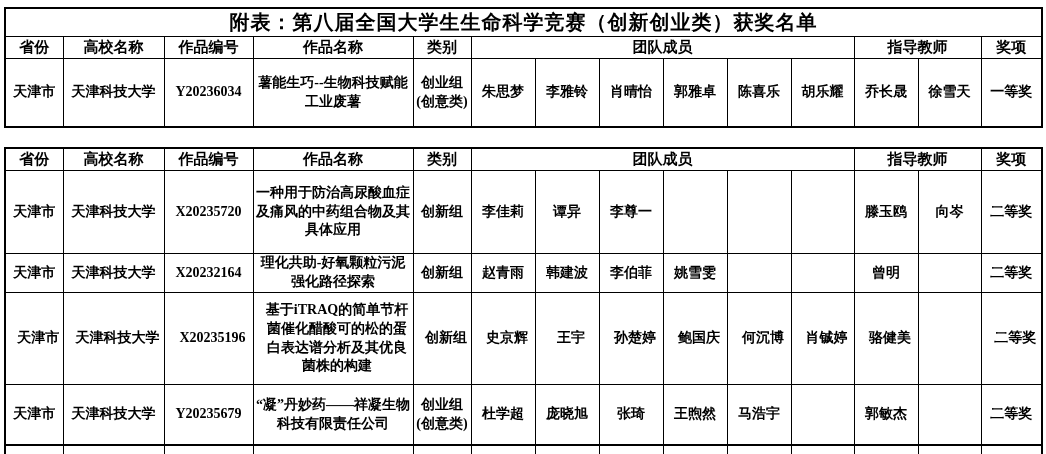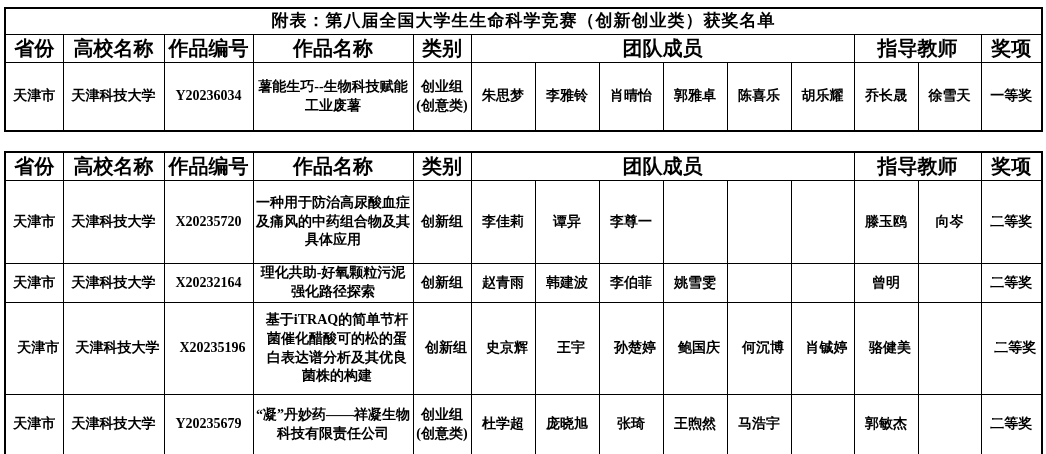--- a/index.html
+++ b/index.html
@@ -27,26 +27,26 @@
     text-align: center;
     vertical-align: middle;
     padding: 0 2px;
     overflow: hidden;
     font-size: 14px;
     line-height: 1.35;
     word-break: break-all;
   }
   .title-row td {
     height: 25px;
-    font-size: 17px;
+    font-size: 20px;
     letter-spacing: 1px;
   }
   .header-row td {
     height: 21px;
-    font-size: 20px;
+    font-size: 15px;
   }
   .wname { line-height: 1.4; }
   .cat { white-space: pre-line; }
   .h67  td { height: 67px; }
   .h82  td { height: 82px; }
   .h38  td { height: 38px; }
   .h91  td { height: 91px; padding-left: 10px; }
   .h59  td { height: 59px; }
   .cut  td { height: 12px; border-top: 2px solid #000; }
 </style>

